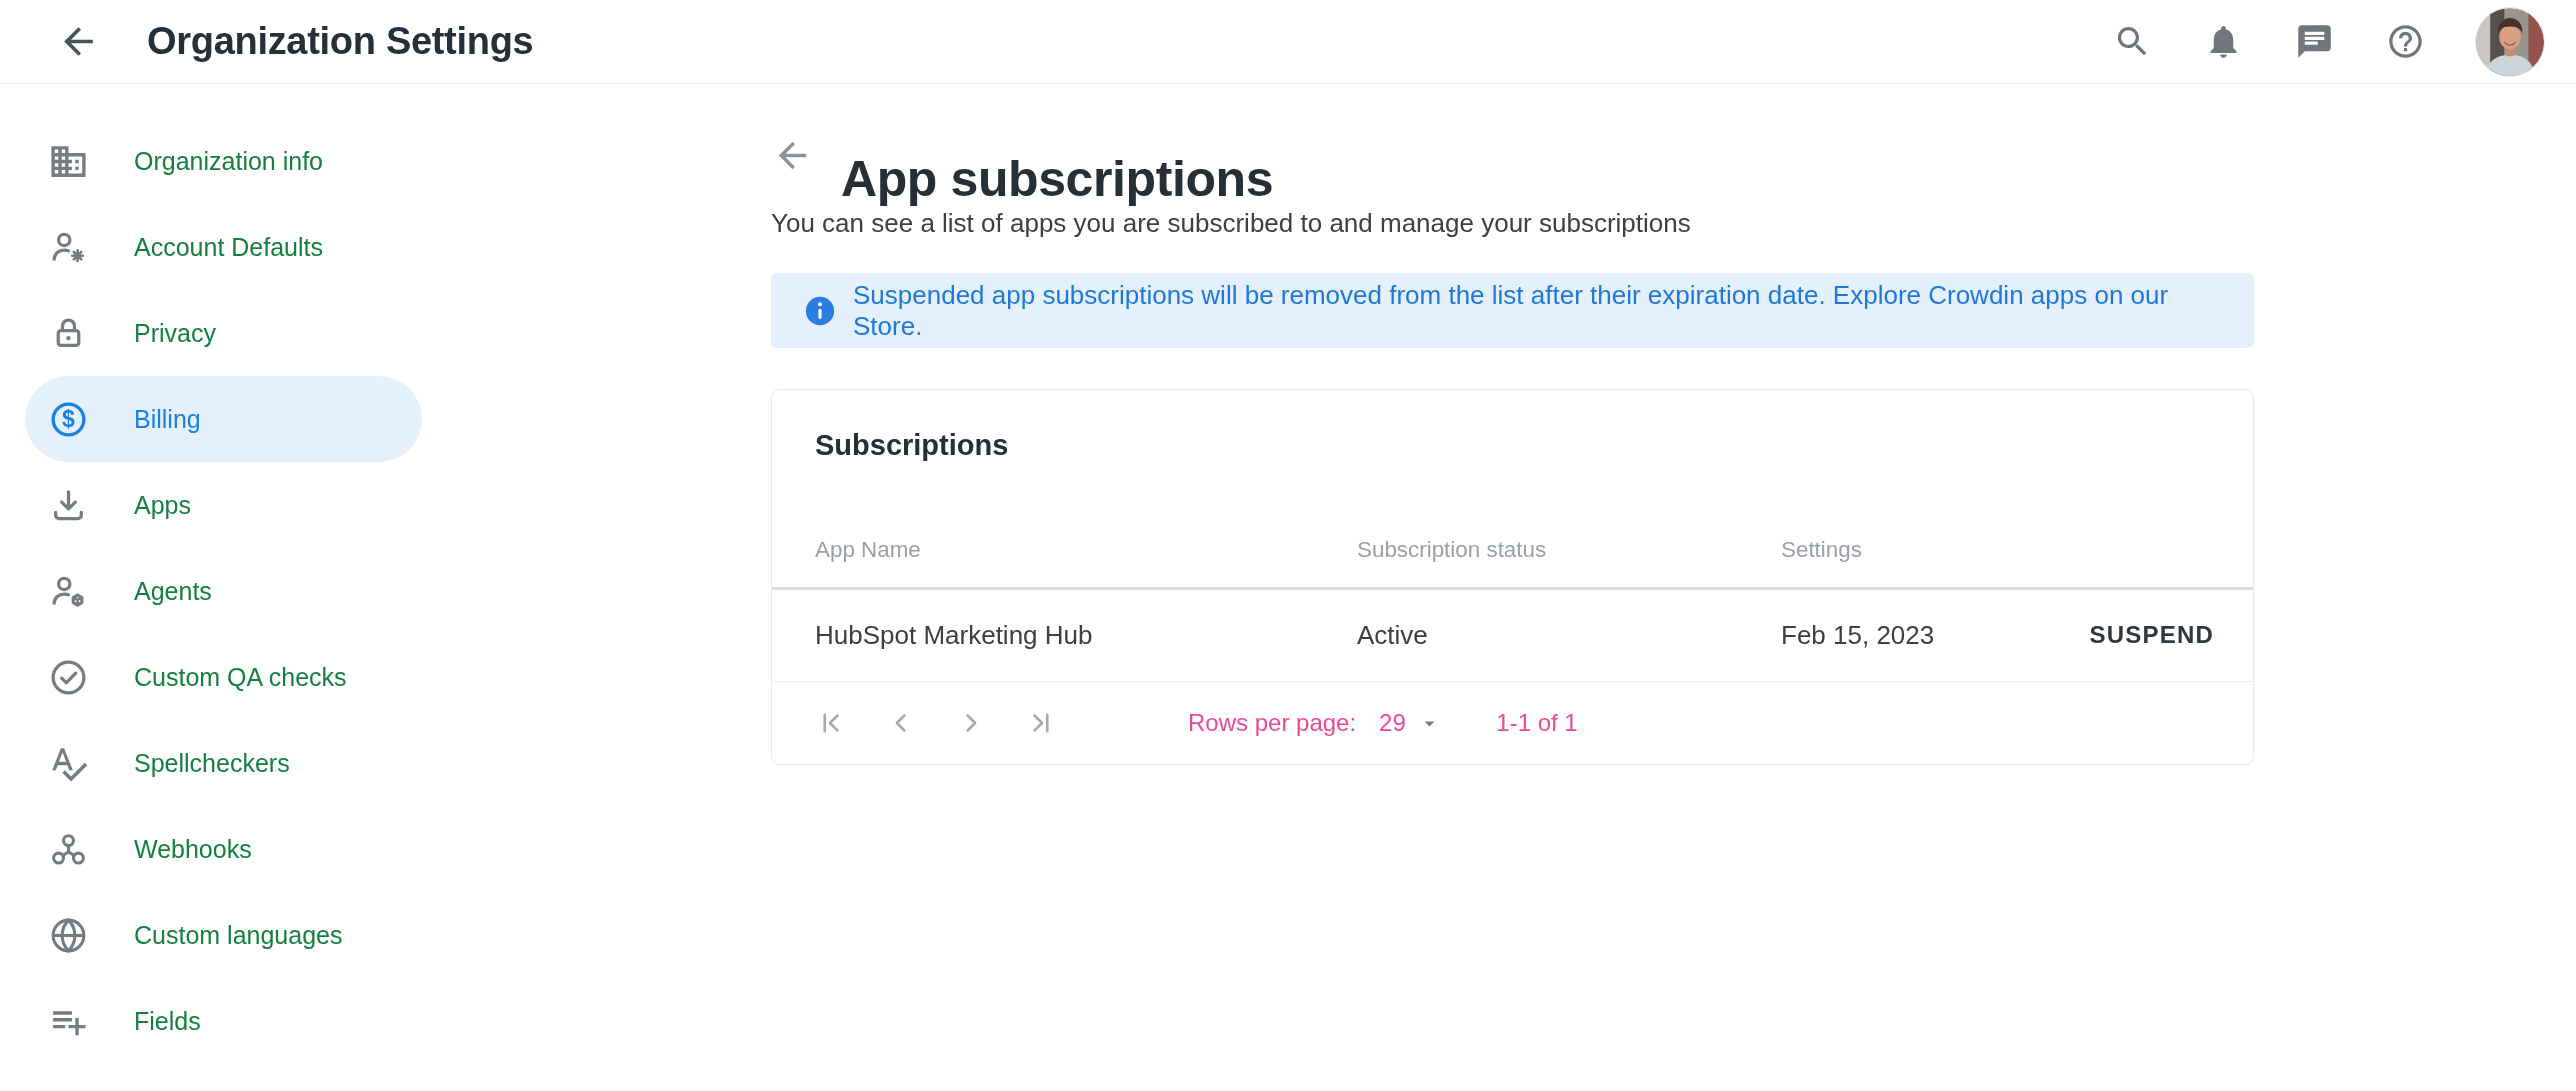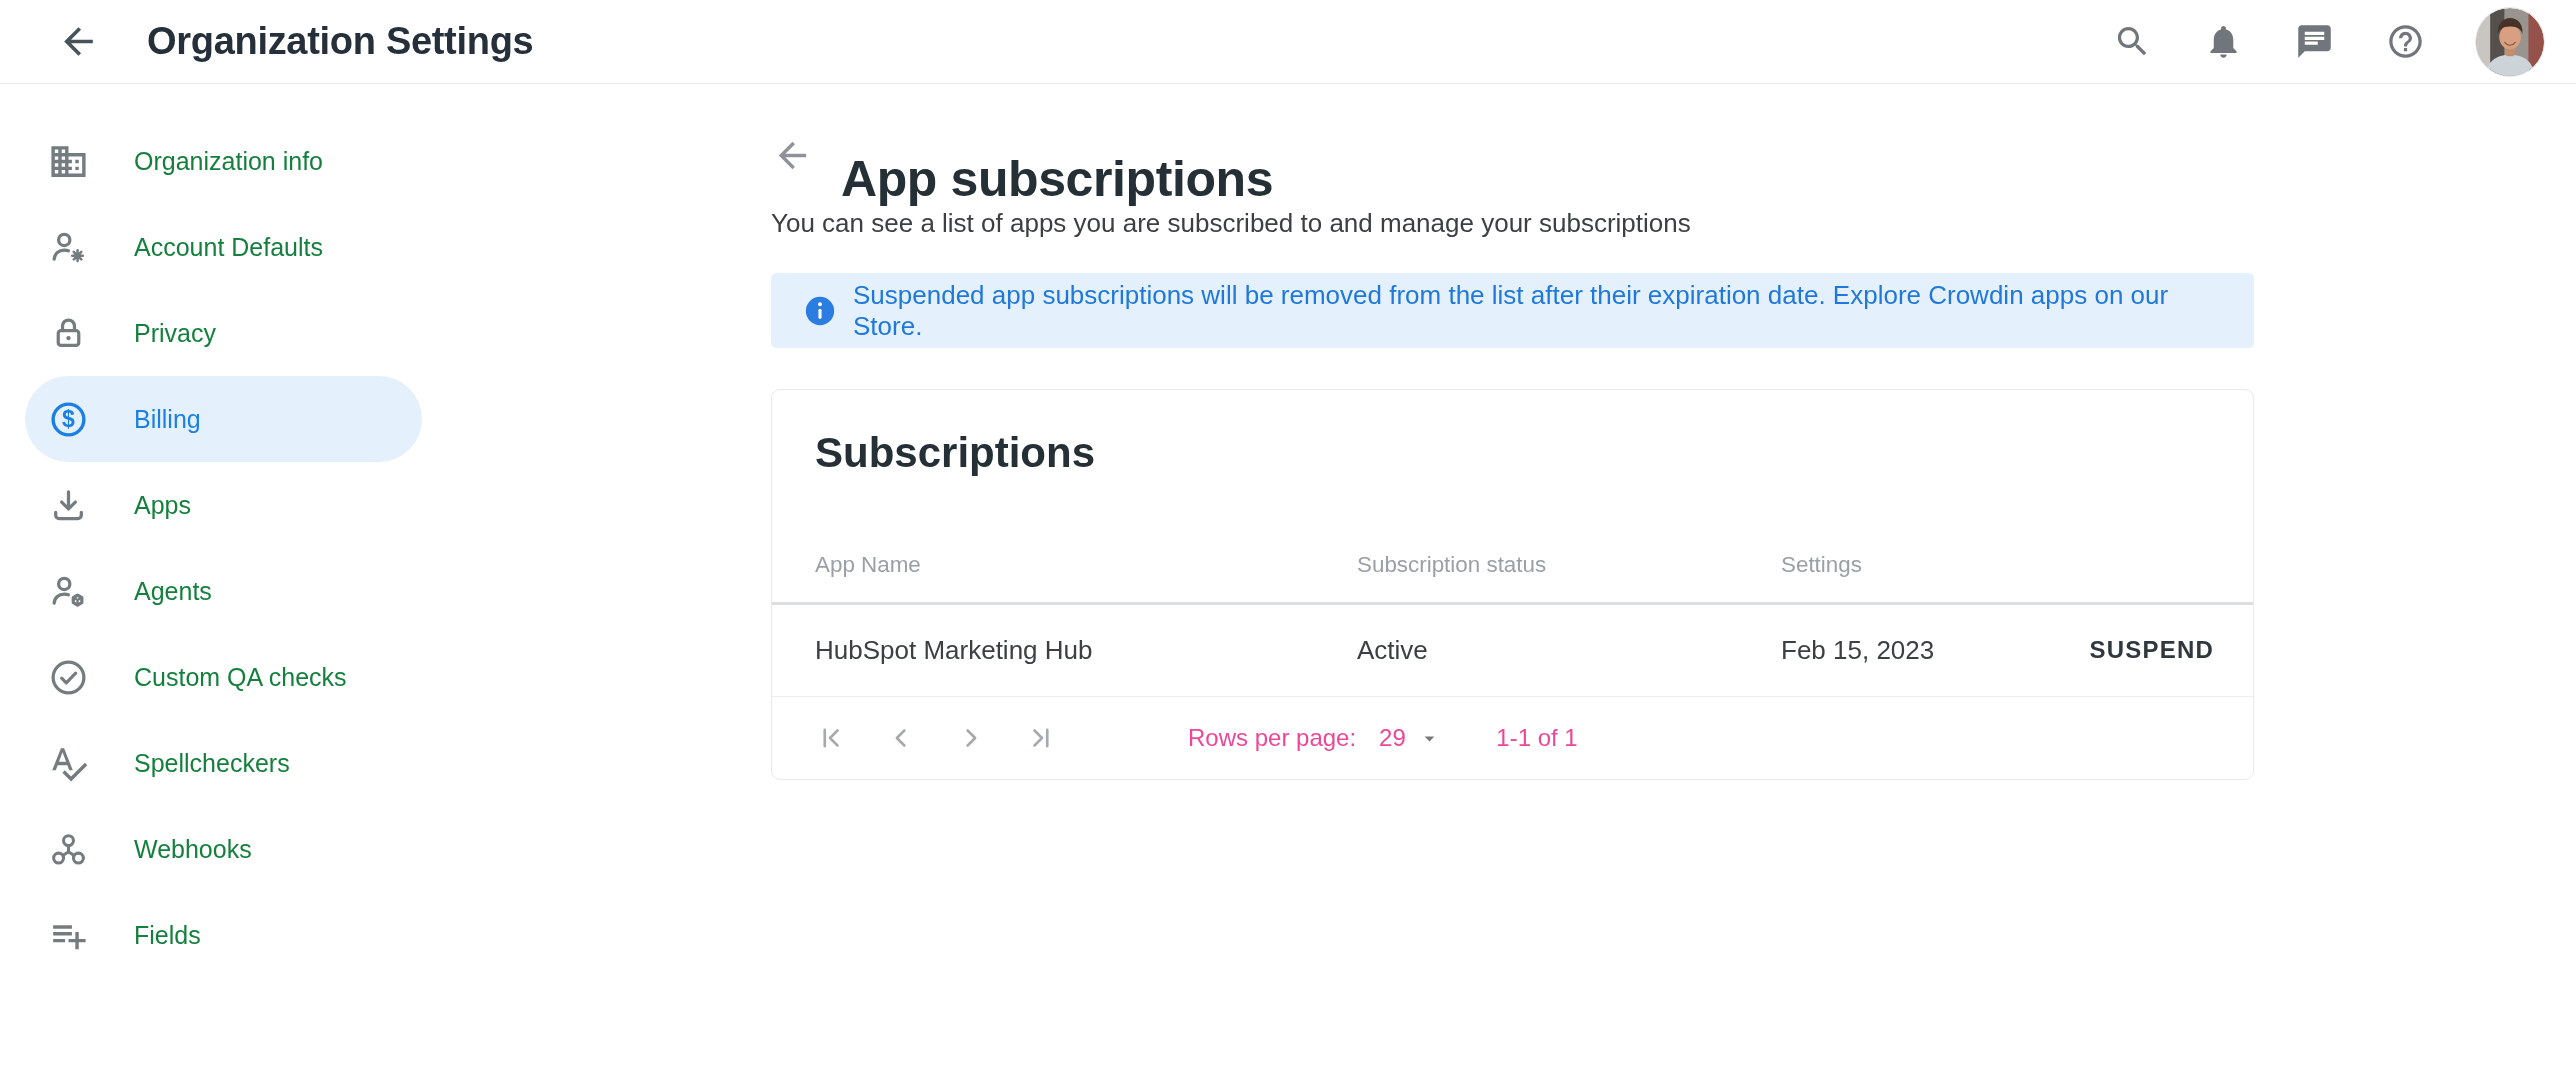--- a/index.html
+++ b/index.html
@@ -44,21 +44,21 @@
   .page-title { font-size:50px; font-weight:700; color:#253036; letter-spacing:-0.4px;margin-top:48px; }
   .subtitle { margin-top:18px; font-size:26px; color:#3c4043; }
 
   .alert { margin-top:34px; height:75px; border-radius:5.4px; background:#e4f1fc;
            display:flex; align-items:center; padding:0 32px; gap:16px; }
   .alert-ic { width:34px; height:34px; flex:0 0 34px; }
   .alert-text { font-size:26px; color:#2079da; }
 
   .card { margin-top:41px; border:1.8px solid #e7e9eb; border-radius:9px;
           background:#fff; overflow:hidden; }
-  .card-title { margin:39px 43px 16px; font-size:42px; font-weight:700; color:#253036; }
+  .card-title { margin:39px 43px 16px; font-size:29px; font-weight:700; color:#253036; }
   .tgrid { display:grid; grid-template-columns:542px 424px 1fr auto;
            align-items:center; padding:0 39px 0 43px; }
   .thead { height:75px; margin-top:50px; font-size:22.4px; color:#9aa0a6; }
   .divider-thick { height:2.7px; background:#dcdee0; }
   .divider-thin { height:1.8px; background:#eceeef; }
   .trow { height:91px; font-size:26px; color:#3c4043; }
   .suspend-btn { justify-self:end; background:none; border:none; cursor:pointer;
                  font-family:inherit; font-size:24px; font-weight:700;
                  letter-spacing:1.2px; color:#2e383e; }
 
@@ -205,20 +205,30 @@
     <div class="nav-item">
       <span class="nav-ic">
         <svg viewBox="0 0 24 24" fill="none" stroke="currentColor" stroke-width="1.8" stroke-linecap="round" stroke-linejoin="round">
           <circle cx="6.2" cy="17" r="2.9"></circle>
           <circle cx="17.8" cy="17" r="2.9"></circle>
           <circle cx="12" cy="6.8" r="2.9"></circle>
           <path d="M12 9.7v3.6M12 13.3l-3.3 2.2M12 13.3l3.3 2.2"></path>
         </svg>
       </span>
       <span class="nav-label">Webhooks</span>
+    </div>
+    <div class="nav-item">
+      <span class="nav-ic">
+        <svg viewBox="0 0 24 24" fill="none" stroke="currentColor" stroke-width="1.8">
+          <circle cx="12" cy="12" r="9"></circle>
+          <path d="M3 12h18"></path>
+          <path d="M12 3c2.4 2.4 3.7 5.6 3.7 9s-1.3 6.6-3.7 9c-2.4-2.4-3.7-5.6-3.7-9S9.6 5.4 12 3z"></path>
+        </svg>
+      </span>
+      <span class="nav-label">Custom languages</span>
     </div>
     <div class="nav-item">
       <span class="nav-ic">
         <svg viewBox="0 0 24 24" fill="currentColor">
             <path d="M14 10H3v2h11v-2zm0-4H3v2h11V6zm4 8v-4h-2v4h-4v2h4v4h2v-4h4v-2h-4zM3 16h7v-2H3v2z"></path>
           </svg>
       </span>
       <span class="nav-label">Fields</span>
     </div>
   </nav>

